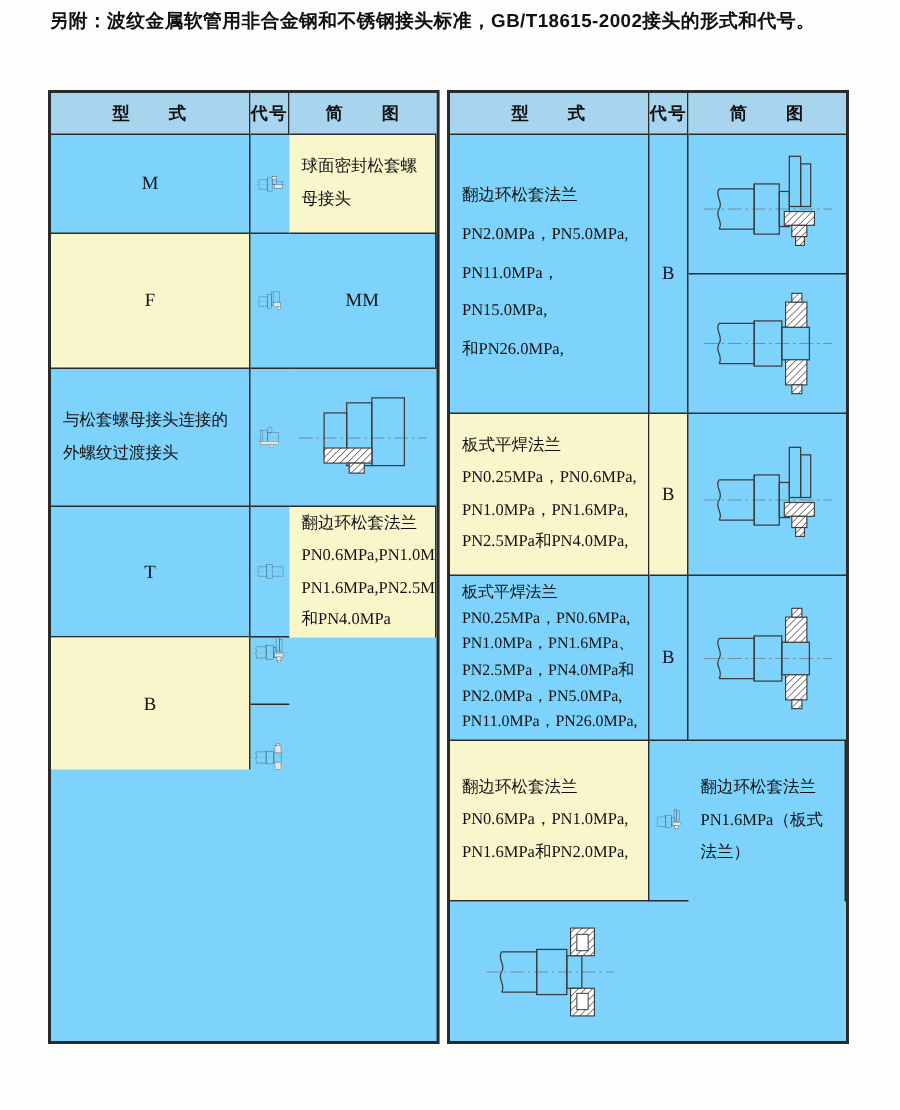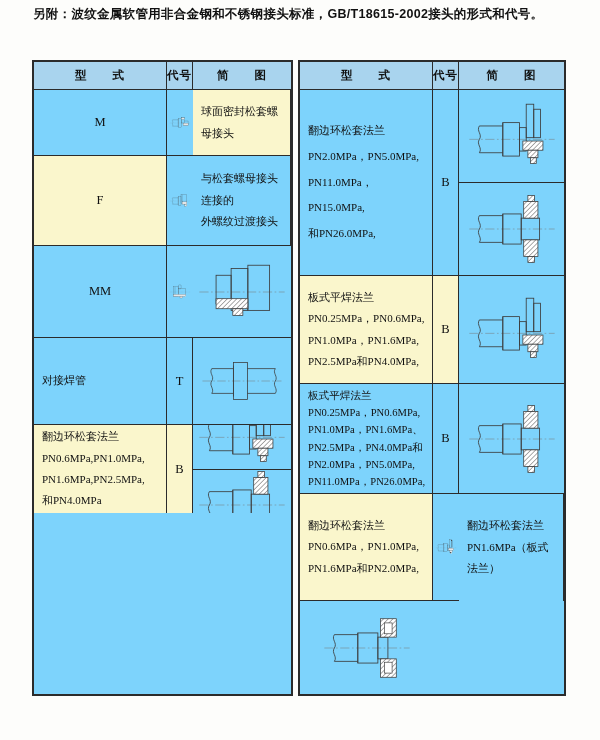--- a/index.html
+++ b/index.html
@@ -134,36 +134,35 @@
       </div>
 
     <div class="c typ yl">球面密封松套螺母接头</div>
     <div class="c cod yl">F</div>
     <div class="c dgc last">
         <svg class="dg tall">
           <use href="#s-f"></use>
         </svg>
       </div>
 
+    <div class="c cod">MM</div>
     <div class="c typ">与松套螺母接头连接的
 外螺纹过渡接头</div>
-    <div class="c cod">MM</div>
     <div class="c dgc last">
         <svg class="dg tall">
           <use href="#s-mm"></use>
         </svg>
       </div>
 
     <div class="c dgc last">
         <svg class="dg tall">
           <use href="#s-mf"></use>
         </svg>
       </div>
 
-    <div class="c typ">对接焊管</div>
     <div class="c cod">T</div>
     <div class="c dgc last">
         <svg class="dg">
           <use href="#s-t"></use>
         </svg>
       </div>
 
     <div class="c typ yl bot">翻边环松套法兰
 PN0.6MPa,PN1.0MPa,
 PN1.6MPa,PN2.5MPa,

